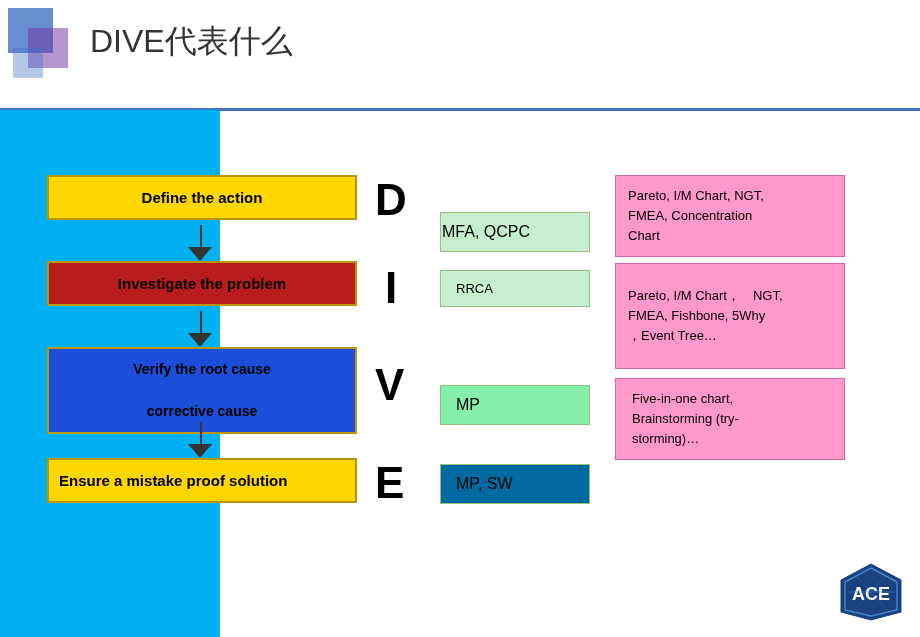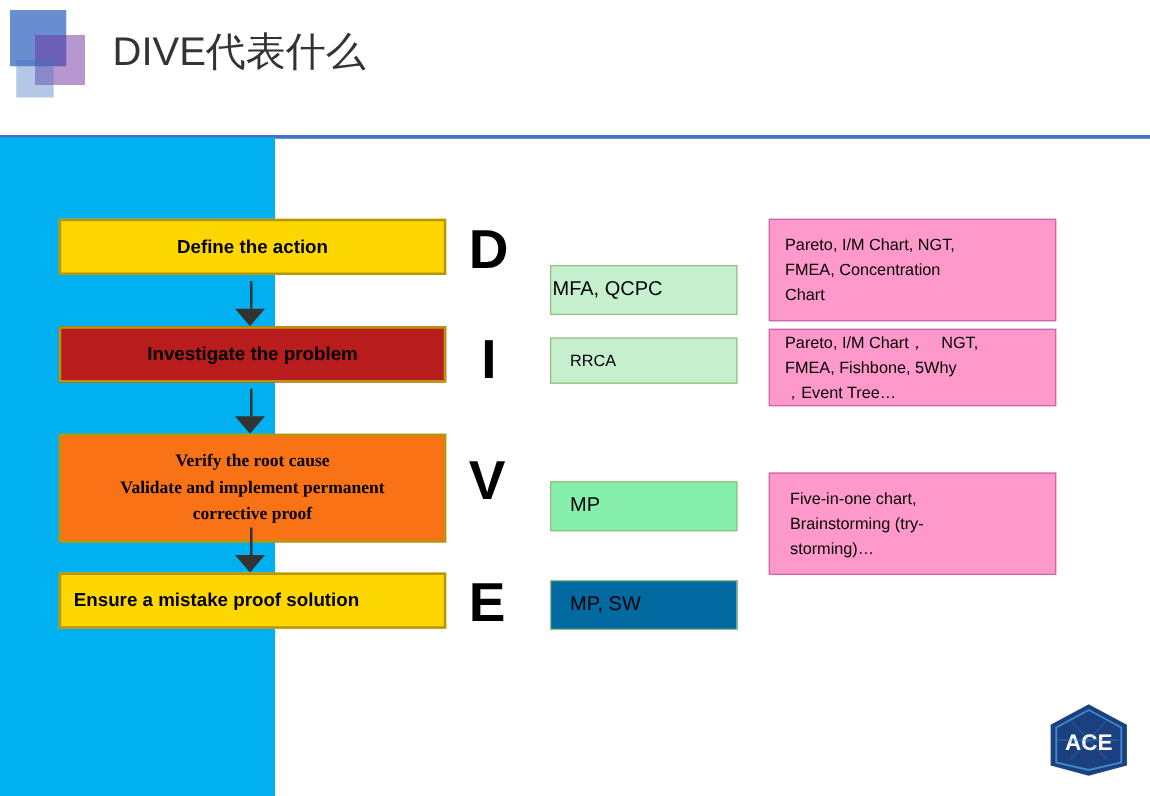--- a/index.html
+++ b/index.html
@@ -98,24 +98,24 @@
 <div style="position:absolute; top:225px; left:200px; width:2px; height:22px; background:#333;"></div>
 <div style="position:absolute; top:247px; left:188px; width:0; height:0; border-left:12px solid transparent; border-right:12px solid transparent; border-top:14px solid #333;"></div>
 
 <div style="position:absolute; top:261px; left:47px; width:310px; background:#b91c1c; border:2px solid #b8960c; padding:12px 10px; text-align:center; font-weight:bold; font-size:15px;">
   <span>Investigate the problem</span>
 </div>
 
 <div style="position:absolute; top:311px; left:200px; width:2px; height:22px; background:#333;"></div>
 <div style="position:absolute; top:333px; left:188px; width:0; height:0; border-left:12px solid transparent; border-right:12px solid transparent; border-top:14px solid #333;"></div>
 
-<div style="position:absolute; top:347px; left:47px; width:310px; background:#f97316; border:2px solid #b8960c; padding:10px 10px; text-align:center; font-weight:bold; font-size:14px; line-height:1.5;font-family:Liberation Serif, serif;">
+<div style="position:absolute; top:347px; left:47px; width:310px; background:#1d4ed8; border:2px solid #b8960c; padding:10px 10px; text-align:center; font-weight:bold; font-size:14px; line-height:1.5;">
   Verify the root cause<br>
-  <span>Validate and implement permanent</span><br>
-  <span>corrective proof</span>
+  <br>
+  <span>corrective cause</span>
 </div>
 
 <div style="position:absolute; top:422px; left:200px; width:2px; height:22px; background:#333;"></div>
 <div style="position:absolute; top:444px; left:188px; width:0; height:0; border-left:12px solid transparent; border-right:12px solid transparent; border-top:14px solid #333;"></div>
 
 <div style="position:absolute; top:458px; left:47px; width:310px; background:#ffd700; border:2px solid #b8960c; padding:12px 10px; text-align:left; font-weight:bold; font-size:15px;">
   <span>Ensure a mistake proof solution</span>
 </div>
 
 <div style="position:absolute; top:175px; left:375px; font-size:44px; font-weight:bold; color:#000;">D</div>
@@ -139,21 +139,21 @@
 </div>
 
 <div style="position:absolute; top:464px; left:440px; width:150px; background:#0369a1; border:1px solid #92c07a; padding:10px 15px; font-size:16px;">
   <span>MP, SW</span>
 </div>
 
 <div style="position:absolute; top:175px; left:615px; width:230px; background:#ff99cc; border:1px solid #cc66aa; padding:10px 12px; font-size:13px; line-height:1.55;">
   <span>Pareto, I/M Chart, NGT,<br>FMEA, Concentration<br>Chart</span>
 </div>
 
-<div style="position:absolute; top:263px; left:615px; width:230px; background:#ff99cc; border:1px solid #cc66aa; padding:0 12px; font-size:13px; line-height:1.55;">
+<div style="position:absolute; top:263px; left:615px; width:230px; background:#ff99cc; border:1px solid #cc66aa; padding:22px 12px; font-size:13px; line-height:1.55;">
   <span>Pareto, I/M Chart，　NGT,<br>FMEA, Fishbone, 5Why<br>，Event Tree…</span>
 </div>
 
 <div style="position:absolute; top:378px; left:615px; width:230px; background:#ff99cc; border:1px solid #cc66aa; padding:10px 16px; font-size:13px; line-height:1.55;">
   <span>Five-in-one chart,<br>Brainstorming (try-<br>storming)…</span>
 </div>
 
 <div style="position:absolute; bottom:15px; right:15px; width:68px; height:60px;">
   <svg width="68" height="60" viewBox="0 0 68 60" xmlns="http://www.w3.org/2000/svg">
 

